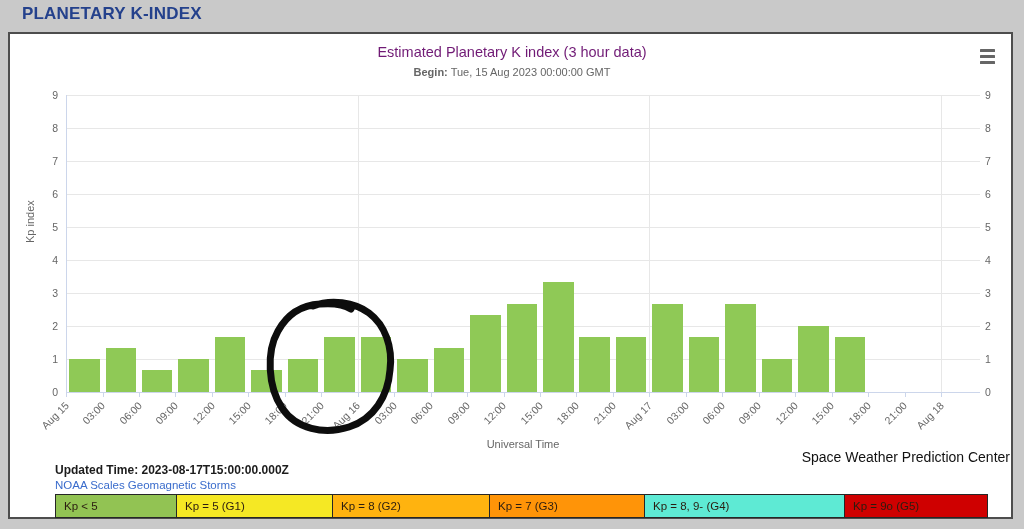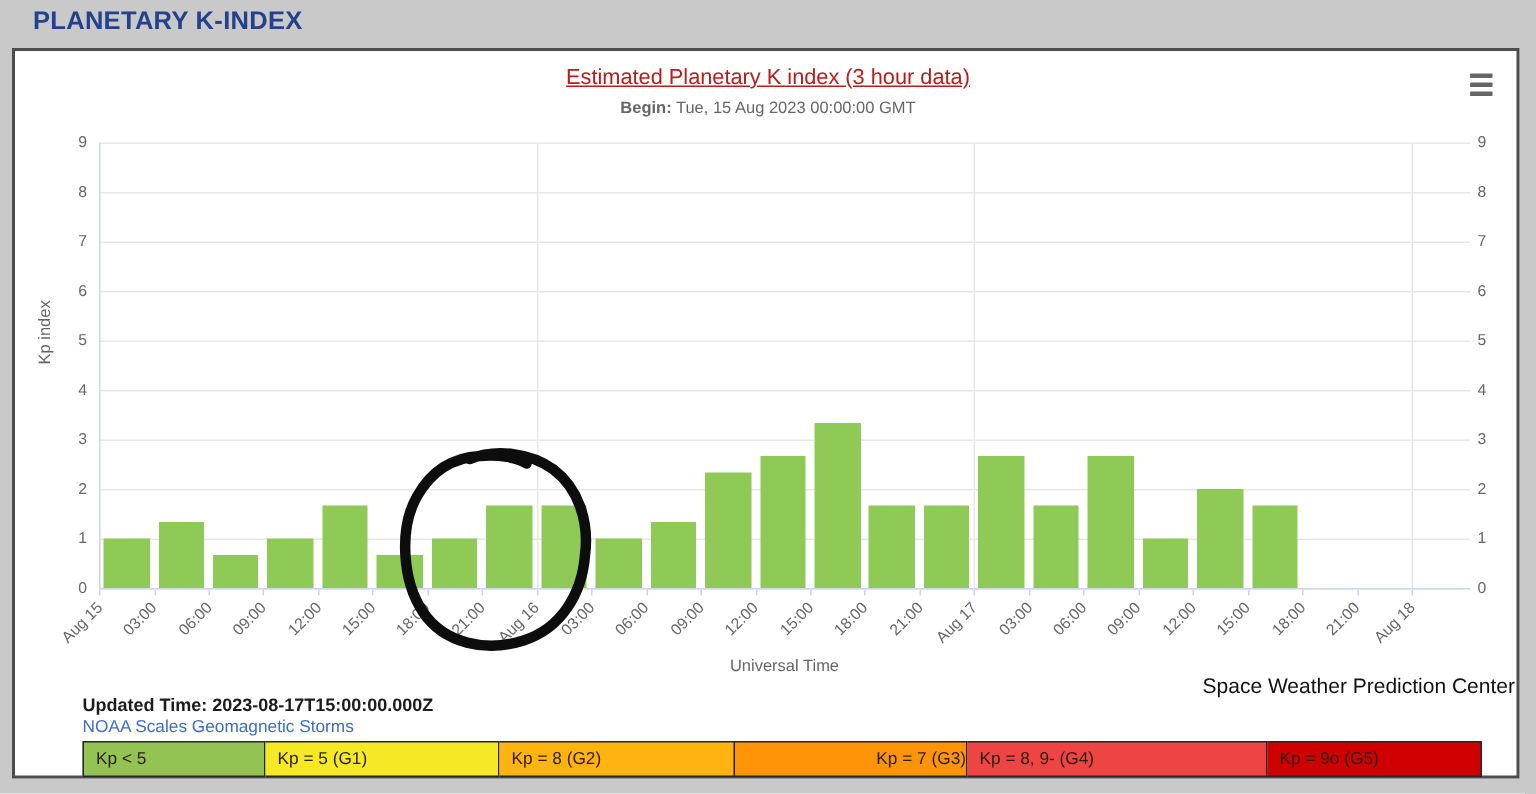--- a/index.html
+++ b/index.html
@@ -12,21 +12,21 @@
     position:absolute; left:22px; top:4px;
     font-size:17px; font-weight:bold; color:#24418c; letter-spacing:.2px;
   }
   #panel{
     position:absolute; left:8px; top:32px; width:1005px; height:487px;
     background:#ffffff; border:2px solid #4d4d4d; box-sizing:border-box;
   }
   .abs{position:absolute;}
   #chart-title{
     position:absolute; left:10px; top:44px; width:1004px;
-    text-align:center; font-size:14.5px; color:#b91c1c;text-decoration:underline;
+    text-align:center; font-size:14.5px; color:#701a75;
   }
   #chart-subtitle{
     position:absolute; left:10px; top:66px; width:1004px;
     text-align:center; font-size:11px; color:#666666;
   }
   #chart-subtitle .b{font-weight:bold;}
   #export-btn{
     position:absolute; left:974px; top:45px; width:26px; height:22px;
     cursor:pointer; display:flex; flex-direction:column; justify-content:center; gap:3px; align-items:center;
   }
@@ -222,18 +222,18 @@
   </div>
 
   <div id="credit">Space Weather Prediction Center</div>
 
   <a id="noaa-link">NOAA Scales Geomagnetic Storms</a>
 
   <div id="legend">
       <div class="legend-cell" style="width: 122px; background: rgb(146, 195, 83);">Kp &lt; 5</div>
       <div class="legend-cell" style="width: 156px; background: rgb(245, 232, 36);">Kp = 5 (G1)</div>
       <div class="legend-cell" style="width: 157px; background: rgb(255, 179, 15);">Kp = 8 (G2)</div>
-      <div class="legend-cell" style="width: 155px; background: rgb(255, 148, 8); text-align: right;">Kp = 7 (G3)</div>
-      <div class="legend-cell" style="width: 200px; background: #ef4444;">Kp = 8, 9- (G4)</div>
+      <div class="legend-cell" style="width: 155px; background: rgb(255, 148, 8);">Kp = 7 (G3)</div>
+      <div class="legend-cell" style="width: 200px; background: #5eead4;">Kp = 8, 9- (G4)</div>
       <div class="legend-cell" style="width: 143px; background: rgb(207, 0, 0);">Kp = 9o (G5)</div>
     </div>
 
 </div>
 
 </body></html>

